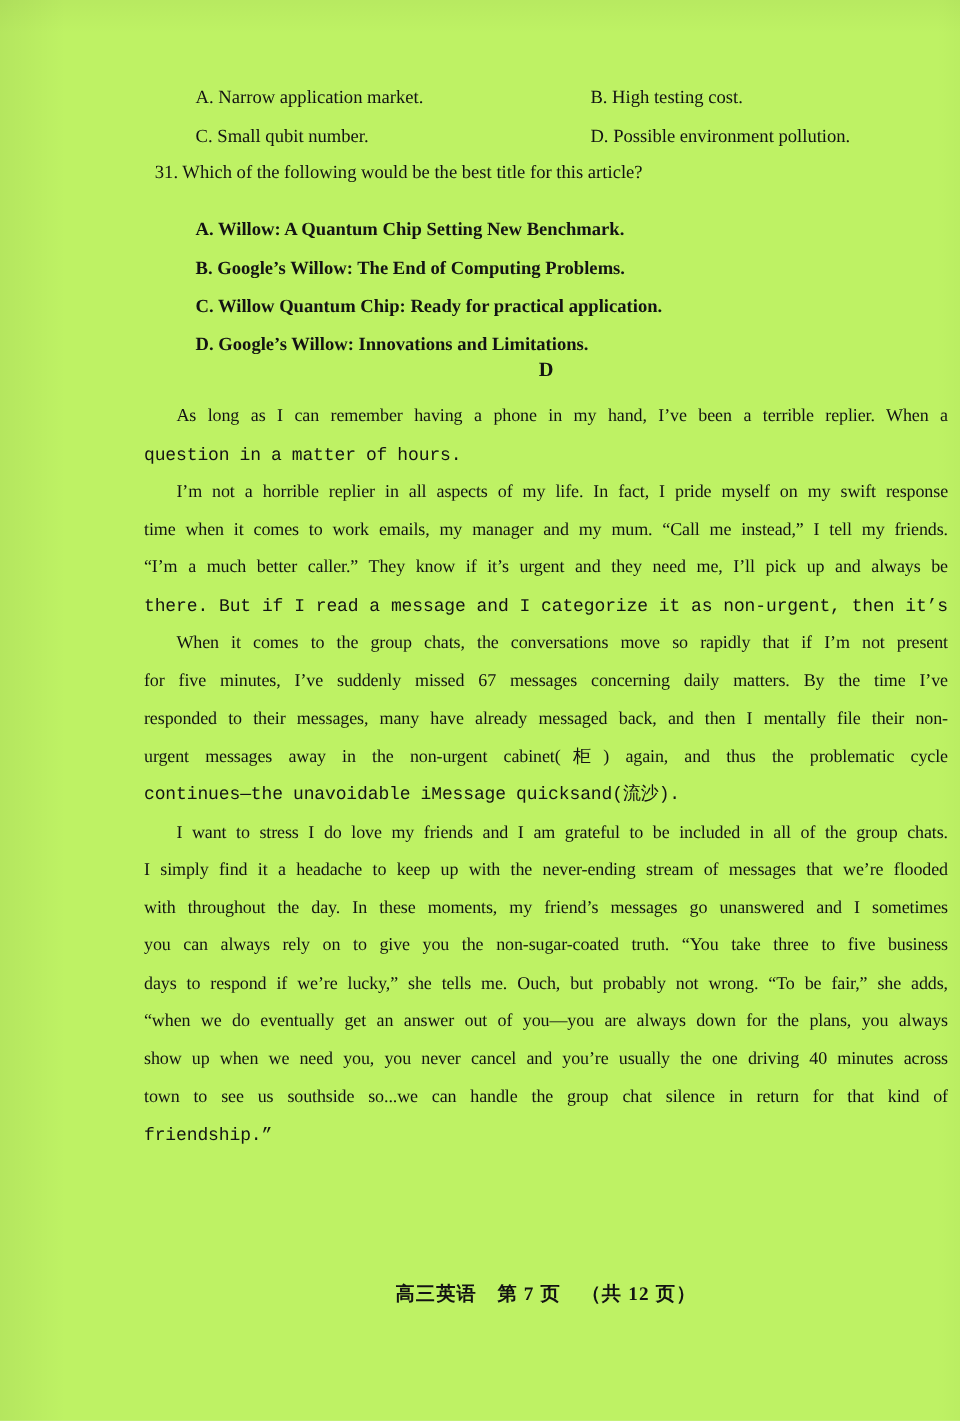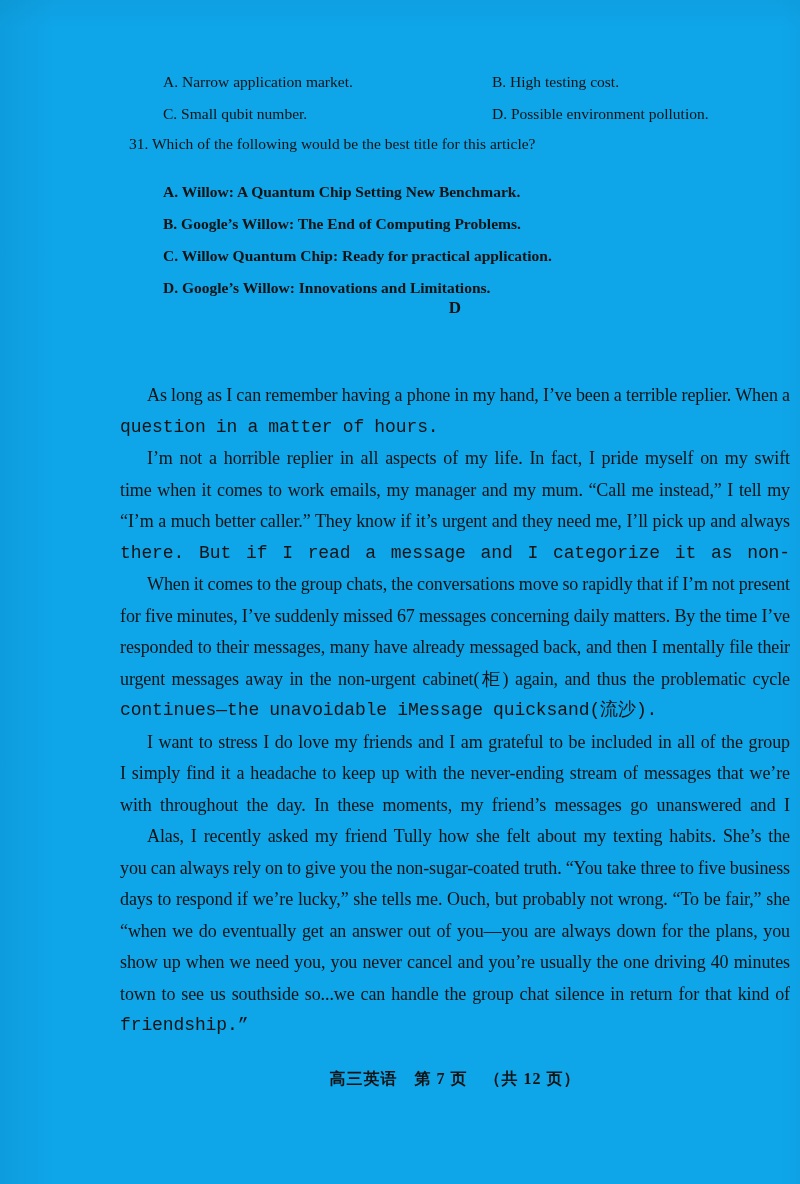--- a/index.html
+++ b/index.html
@@ -6,21 +6,21 @@
   body{
     width:800px;height:1184px;
     background:#eeeeec;
     font-family:"Liberation Serif","DejaVu Serif",serif;
     color:#131313;
     -webkit-font-smoothing:antialiased;
   }
   .page{
     position:relative;
     width:800px;height:1184px;
-    background:#0ea5e9;
+    background:#bef264;
     overflow:hidden;
   }
   
   .page::before{
     content:"";position:absolute;inset:0;pointer-events:none;
     background:
       linear-gradient(90deg, rgba(0,0,0,0.05), rgba(0,0,0,0) 55px),
       linear-gradient(180deg, rgba(0,0,0,0.035), rgba(0,0,0,0) 28px),
       linear-gradient(270deg, rgba(0,0,0,0.02), rgba(0,0,0,0) 20px);
   }
@@ -45,24 +45,23 @@
 
   
   .section-heading{
     position:absolute;left:120px;top:292px;width:670px;
     text-align:center;font-weight:bold;font-size:17px;line-height:32px;
   }
 
   
   .passage{
     position:absolute;left:120px;top:332px;width:670px;
-    font-size:18px;
+    font-size:15px;
     letter-spacing:-0.1px;
     word-spacing:-0.5px;
-    margin-top:48px;
   }
   .bl{
     height:31.5px;line-height:31.5px;
     text-align:justify;text-align-last:justify;
     overflow:hidden;white-space:normal;
   }
   .bl.first{padding-left:27px;}
   .bl.plast{text-align-last:left;font-family:Liberation Mono, monospace;}
 
   
@@ -108,21 +107,20 @@
       <div class="bl">“I’m a much better caller.” They know if it’s urgent and they need me, I’ll pick up and always be</div>
       <div class="bl plast">there. But if I read a message and I categorize it as non-urgent, then it’s a different story.</div>
       <div class="bl first">When it comes to the group chats, the conversations move so rapidly that if I’m not present</div>
       <div class="bl">for five minutes, I’ve suddenly missed 67 messages concerning daily matters. By the time I’ve</div>
       <div class="bl">responded to their messages, many have already messaged back, and then I mentally file their non-</div>
       <div class="bl">urgent messages away in the non-urgent cabinet(柜) again, and thus the problematic cycle</div>
       <div class="bl plast">continues—the unavoidable iMessage quicksand(流沙).</div>
       <div class="bl first">I want to stress I do love my friends and I am grateful to be included in all of the group chats.</div>
       <div class="bl">I simply find it a headache to keep up with the never-ending stream of messages that we’re flooded</div>
       <div class="bl">with throughout the day. In these moments, my friend’s messages go unanswered and I sometimes</div>
-      <div class="bl first">Alas, I recently asked my friend Tully how she felt about my texting habits. She’s the friend</div>
       <div class="bl">you can always rely on to give you the non-sugar-coated truth. “You take three to five business</div>
       <div class="bl">days to respond if we’re lucky,” she tells me. Ouch, but probably not wrong. “To be fair,” she adds,</div>
       <div class="bl">“when we do eventually get an answer out of you—you are always down for the plans, you always</div>
       <div class="bl">show up when we need you, you never cancel and you’re usually the one driving 40 minutes across</div>
       <div class="bl">town to see us southside so...we can handle the group chat silence in return for that kind of</div>
       <div class="bl plast">friendship.”</div>
     </div>
 
   <div class="page-footer">高三英语　第 7 页　（共 12 页）</div>
 

